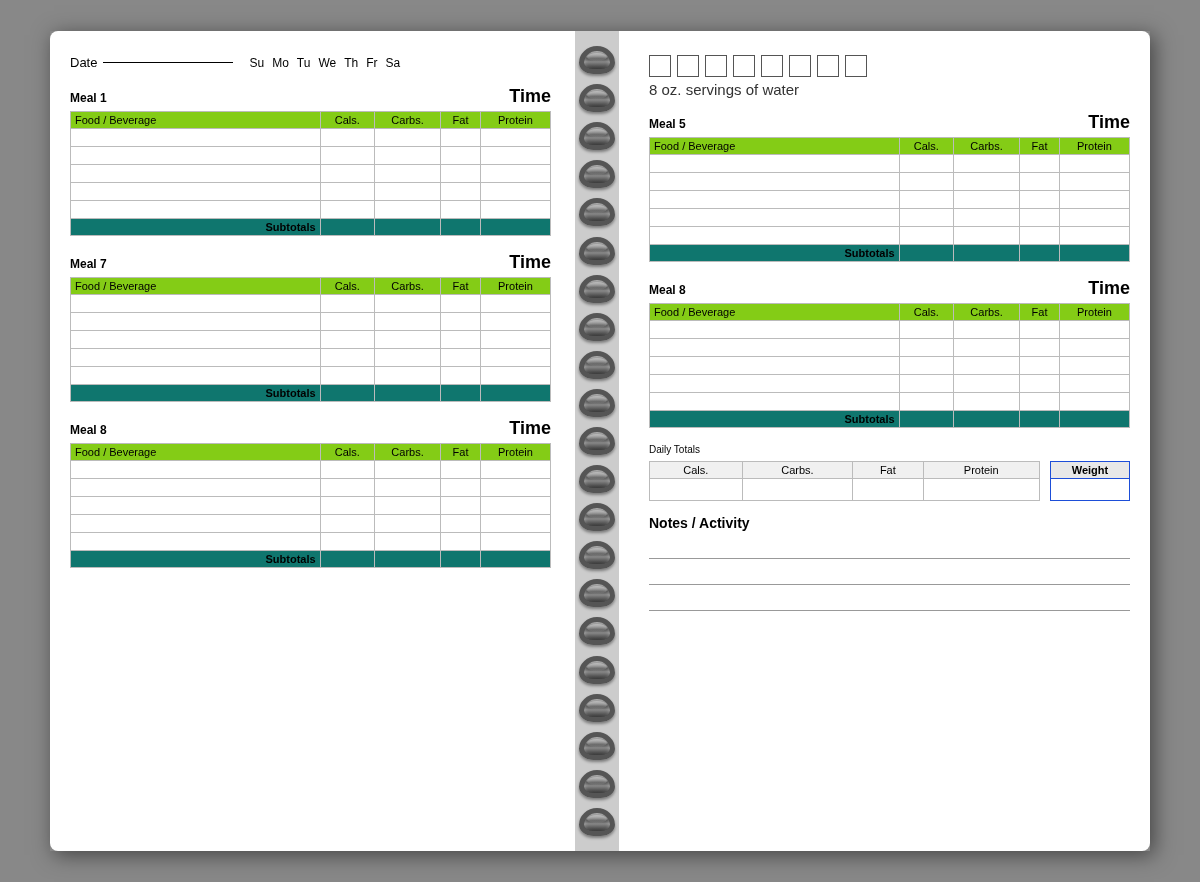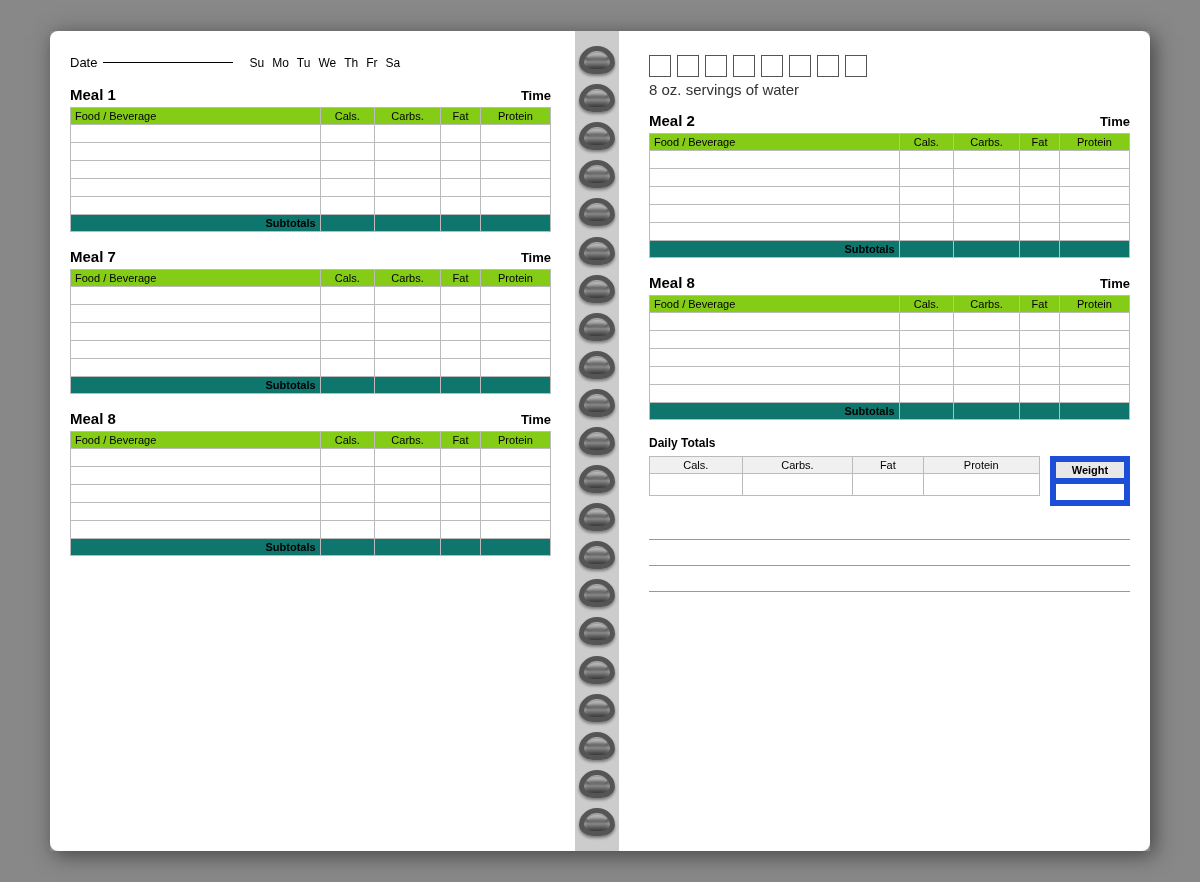--- a/index.html
+++ b/index.html
@@ -90,22 +90,22 @@
     .water-label { font-size: 15px; color: #333; }
 
     
     .meal-section { margin-bottom: 16px; }
     .meal-header {
       display: flex;
       justify-content: space-between;
       align-items: baseline;
       margin-bottom: 4px;
     }
-    .meal-title { font-weight: bold; font-size: 15px; }
-    .time-label { font-size: 13px; font-weight: bold; }
+    .meal-title { font-weight: bold; font-size: 12px; }
+    .time-label { font-size: 18px; font-weight: bold; }
     .meal-table {
       width: 100%;
       border-collapse: collapse;
       font-size: 11px;
     }
     .meal-table th, .meal-table td {
       border: 1px solid #bbb;
       padding: 2px 4px;
       text-align: center;
     }
@@ -117,41 +117,41 @@
     .meal-table .food-col { text-align: left; width: 52%; }
     .meal-table .data-row td { height: 18px; }
     .meal-table .subtotal-row td {
       background: #0f766e;
       font-weight: bold;
       font-size: 11px;
     }
 
     
     .daily-totals-section { margin-top: 6px; }
-    .daily-totals-title { font-weight: bold; font-size: 12px; margin-bottom: 6px; }
+    .daily-totals-title { font-weight: normal; font-size: 10px; margin-bottom: 6px; }
     .daily-totals-layout { display: flex; gap: 10px; align-items: flex-start; }
     .daily-totals-table {
       border-collapse: collapse;
       font-size: 11px;
       flex: 1;
     }
     .daily-totals-table th, .daily-totals-table td {
       border: 1px solid #bbb;
       padding: 2px 6px;
       text-align: center;
     }
     .daily-totals-table th { background: #f0f0f0; font-weight: normal; }
     .daily-totals-table td { height: 22px; }
     .weight-box {
       border-collapse: collapse;
       font-size: 11px;
       min-width: 80px;
     }
     .weight-box th, .weight-box td {
-      border: 6px solid #1d4ed8;
+      border: 1px solid #1d4ed8;
       padding: 2px 6px;
       text-align: center;
     }
     .weight-box th { background: #e8e8e8; font-weight: bold; }
     .weight-box td { height: 22px; }
 
     
     .notes-section { margin-top: 14px; }
     .notes-title { font-weight: bold; font-size: 14px; margin-bottom: 8px; }
     .notes-line {
@@ -403,21 +403,21 @@
         <div class="water-box"></div>
         <div class="water-box"></div>
         <div class="water-box"></div>
         <div class="water-box"></div>
       </div>
       <div class="water-label">8 oz. servings of water</div>
     </div>
 
     <div class="meal-section">
       <div class="meal-header">
-        <span class="meal-title">Meal 2</span>
+        <span class="meal-title">Meal 5</span>
         <span class="time-label">Time</span>
       </div>
       <table class="meal-table">
         <thead>
           <tr>
             <th class="food-col">Food / Beverage</th>
             <th>Cals.</th>
             <th>Carbs.</th>
             <th>Fat</th>
             <th>Protein</th>
@@ -562,18 +562,19 @@
           <tbody>
             <tr>
               <td></td>
             </tr>
           </tbody>
         </table>
       </div>
     </div>
 
     <div class="notes-section">
+      <div class="notes-title">Notes / Activity</div>
       <div class="notes-line"></div>
       <div class="notes-line"></div>
       <div class="notes-line"></div>
     </div>
   </div>
 </div>
 
 </body></html>

